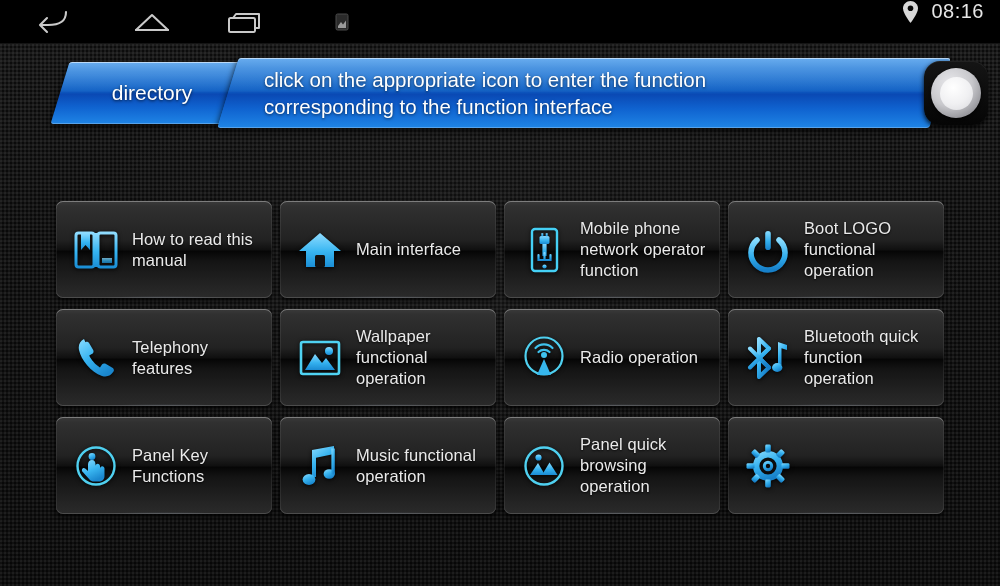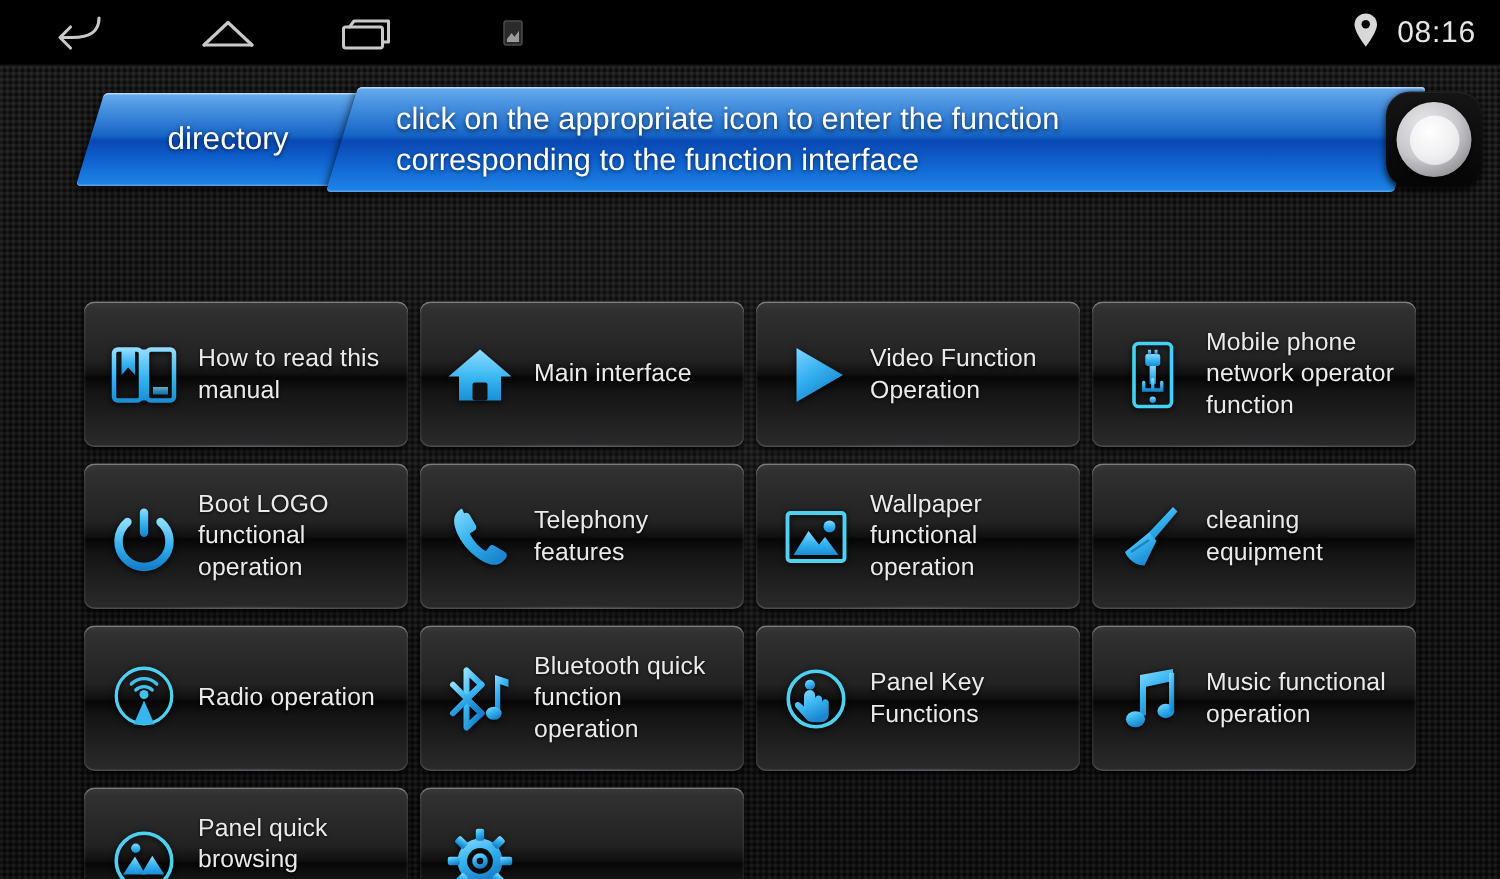--- a/index.html
+++ b/index.html
@@ -41,21 +41,21 @@
   #nav-back  { left: 22px; }
   #nav-home  { left: 120px; }
   #nav-recent{ left: 213px; }
   #nav-sd    { left: 312px; width: 60px; }
 
   #status-right {
     position: absolute;
     right: 16px; top: 0;
     height: 44px;
     display: flex;
-    align-items: center;
+    align-items: flex-start;
     gap: 12px;
   }
   #clock {
     color: #e6e6e6;
     font-size: 20px;
     letter-spacing: 0.5px;
     font-family: "Liberation Sans", sans-serif;
   }
 
   
@@ -329,35 +329,20 @@
               <stop offset="100%" stop-color="#1b8fd6"></stop>
                 </linearGradient>
               </defs>
             <path d="M24 5 L45 23 L38 23 L38 39 L10 39 L10 23 L3 23 Z" fill="url(#gHome)"></path>
             <rect x="19" y="27" width="10" height="12" rx="1.5" fill="#121212"></rect>
           </svg>
         </span>
         <span class="tile-label">Main interface</span>
       </div>
 
-      <div class="tile">
-        <span class="tile-icon">
-          <svg width="48" height="44" viewBox="0 0 48 44">
-            <defs>
-                <linearGradient id="gPlay" x1="0" y1="0" x2="0.6" y2="1">
-              <stop offset="0%" stop-color="#7fd4ff"></stop>
-                  <stop offset="50%" stop-color="#35b0f0"></stop>
-              <stop offset="100%" stop-color="#1583cc"></stop>
-                </linearGradient>
-              </defs>
-            <path d="M11 4 L42 22 L11 40 Z" fill="url(#gPlay)"></path>
-          </svg>
-        </span>
-        <span class="tile-label">Video Function Operation</span>
-      </div>
 
       <div class="tile">
         <span class="tile-icon">
           <svg width="48" height="46" viewBox="0 0 48 46">
             <defs>
                 <linearGradient id="gUsb" x1="0" y1="0" x2="0" y2="1">
               <stop offset="0%" stop-color="#86d9ff"></stop>
                   <stop offset="60%" stop-color="#32b0ef"></stop>
               <stop offset="100%" stop-color="#1a8ad2"></stop>
                 </linearGradient>
@@ -422,37 +407,20 @@
                 </linearGradient>
               </defs>
             <rect x="5" y="6" width="38" height="32" rx="2" fill="none" stroke="#4fd2f2" stroke-width="2.6"></rect>
             <circle cx="33" cy="15" r="4" fill="url(#gPic)"></circle>
             <path d="M9 34 L19 18 L26 27 L30 22 L39 34 Z" fill="url(#gPic)"></path>
           </svg>
         </span>
         <span class="tile-label">Wallpaper functional operation</span>
       </div>
 
-      <div class="tile">
-        <span class="tile-icon">
-          <svg width="48" height="46" viewBox="0 0 48 46">
-            <defs>
-                <linearGradient id="gBrm" x1="0" y1="0" x2="0.6" y2="1">
-              <stop offset="0%" stop-color="#8bdcff"></stop>
-                  <stop offset="50%" stop-color="#36b2f0"></stop>
-              <stop offset="100%" stop-color="#1a87ce"></stop>
-                </linearGradient>
-              </defs>
-            <path d="M38 3 L41 6 L25 25 L21 21 Z" fill="url(#gBrm)"></path>
-            <path d="M22 20 L27 25.5 L19 42 C13 42 8 38 6 33 Z" fill="url(#gBrm)"></path>
-            <path d="M10 33 L22 25" stroke="#0f5f96" stroke-width="1.6" opacity="0.55"></path>
-          </svg>
-        </span>
-        <span class="tile-label">cleaning equipment</span>
-      </div>
 
       <div class="tile">
         <span class="tile-icon">
           <svg width="50" height="46" viewBox="0 0 50 46">
             <circle cx="25" cy="21" r="18.5" fill="none" stroke="#4fd0f0" stroke-width="2.2"></circle>
             <path d="M16.5 13 A12 12 0 0 1 33.5 13" fill="none" stroke="#3fc3ee" stroke-width="2.2" stroke-linecap="round"></path>
             <path d="M19.5 17 A8 8 0 0 1 30.5 17" fill="none" stroke="#3fc3ee" stroke-width="2.2" stroke-linecap="round"></path>
             <circle cx="25" cy="20" r="3" fill="#3fc3ee"></circle>
             <path d="M25 24 L32 40 L18 40 Z" fill="#36b6ec"></path>
           </svg>

